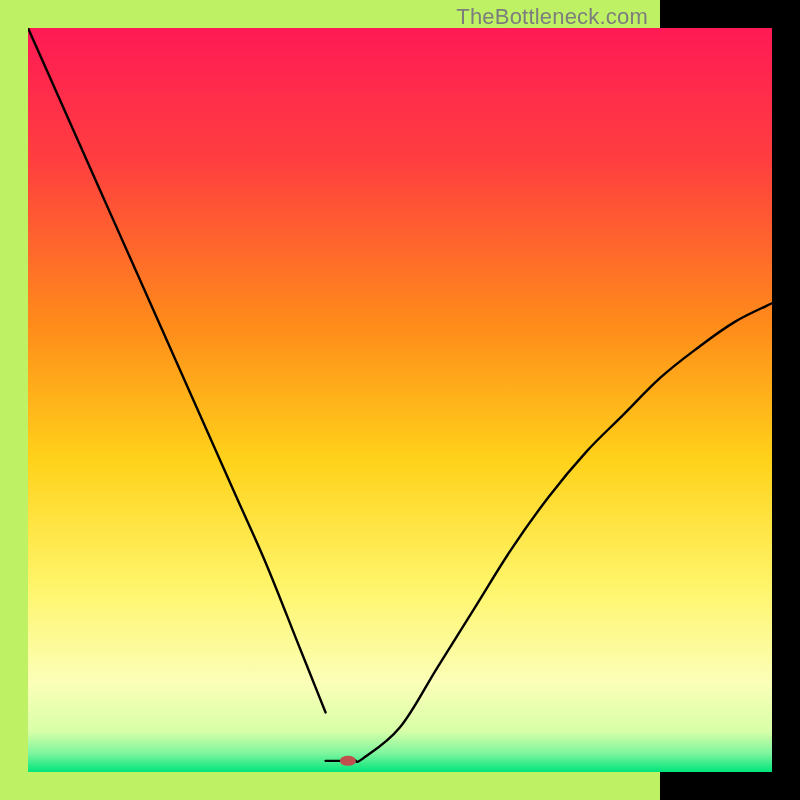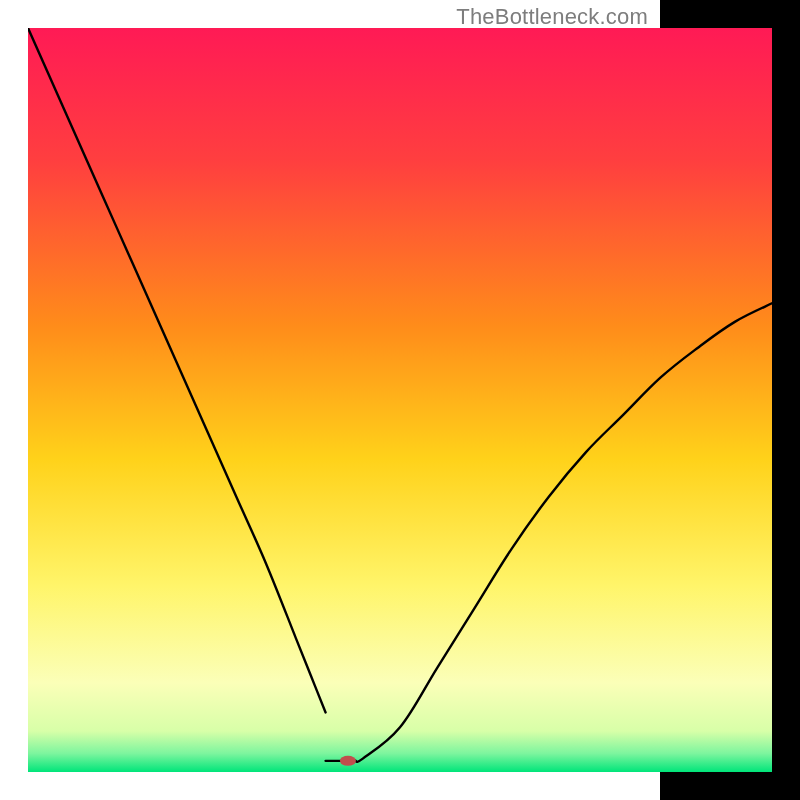--- a/index.html
+++ b/index.html
@@ -8,21 +8,21 @@
     width: 800px;
     height: 800px;
     background: #000;
     overflow: hidden;
     font-family: Arial, Helvetica, sans-serif;
   }
   .frame {
     position: absolute;
     left: 0; top: 0;
     width: 660px; height: 800px;
-    background: #ffffff;
+    background: #bef264;
   }
   .plot-area {
     position: absolute;
     left: 28px;
     top: 28px;
     width: 744px;
     height: 744px;
     overflow: hidden;
   }
   .watermark {

